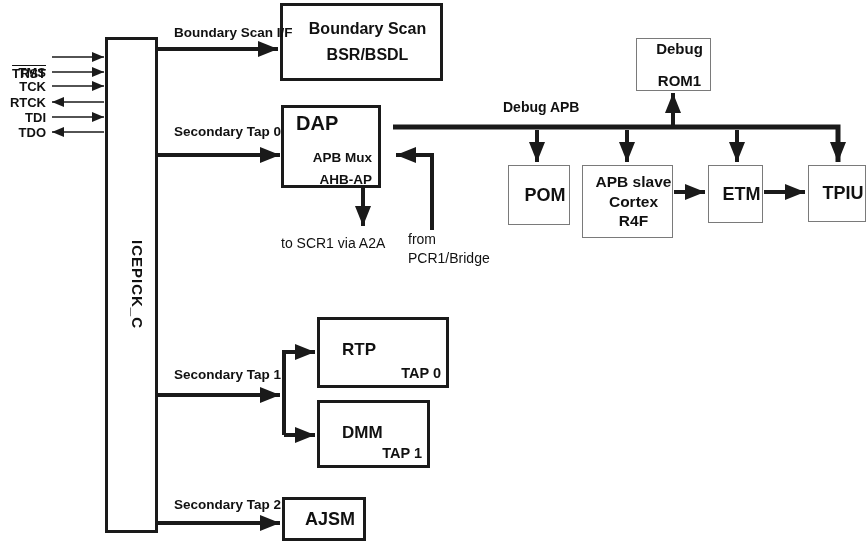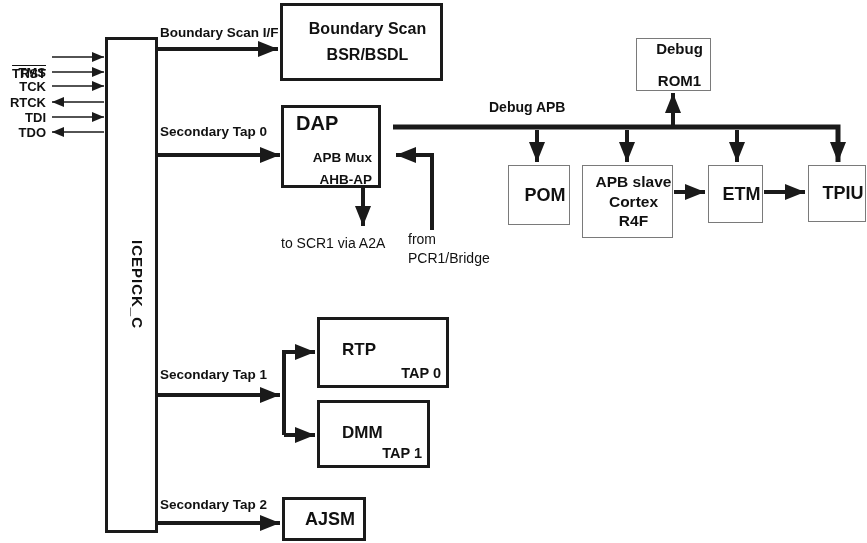--- a/index.html
+++ b/index.html
@@ -9,21 +9,21 @@
   }
   .wires{position:absolute;left:0;top:0;width:867px;height:543px;}
   .wires path{fill:none;stroke:#1a1a1a;}
   .wires .sig{stroke-width:1.6px;}
   .wires .main{stroke-width:4px;}
   .wires .bus{stroke-width:5px;}
   .box{position:absolute;box-sizing:border-box;border:3px solid #1a1a1a;background:#fff;}
   .box.thin{border:1.5px solid #7a7a7a;}
   .center{display:flex;flex-direction:column;align-items:center;justify-content:center;text-align:center;padding-left:12px;}
   .b{font-weight:bold;}
-  .lbl{position:absolute;white-space:nowrap;font-weight:bold;font-size:13.5px;}
+  .lbl{position:absolute;white-space:nowrap;font-weight:bold;font-size:13.5px;margin-left:14px;}
   .plain{position:absolute;white-space:nowrap;font-weight:normal;font-size:14px;}
   .sig-lbl{position:absolute;left:0;width:46px;text-align:right;font-weight:bold;font-size:13px;line-height:15px;white-space:nowrap;}
   .overline{text-decoration:overline;}
   
   .icepick{left:105px;top:37px;width:53px;height:496px;}
   .icepick-label{writing-mode:vertical-rl;text-orientation:sideways;font-weight:bold;font-size:15px;letter-spacing:1px;}
   
   .bscan{left:280px;top:3px;width:163px;height:78px;font-size:16px;line-height:26px;}
   .dap{left:281px;top:105px;width:100px;height:83px;}
   .dap-title{position:absolute;left:12px;top:4px;font-weight:bold;font-size:20px;}

